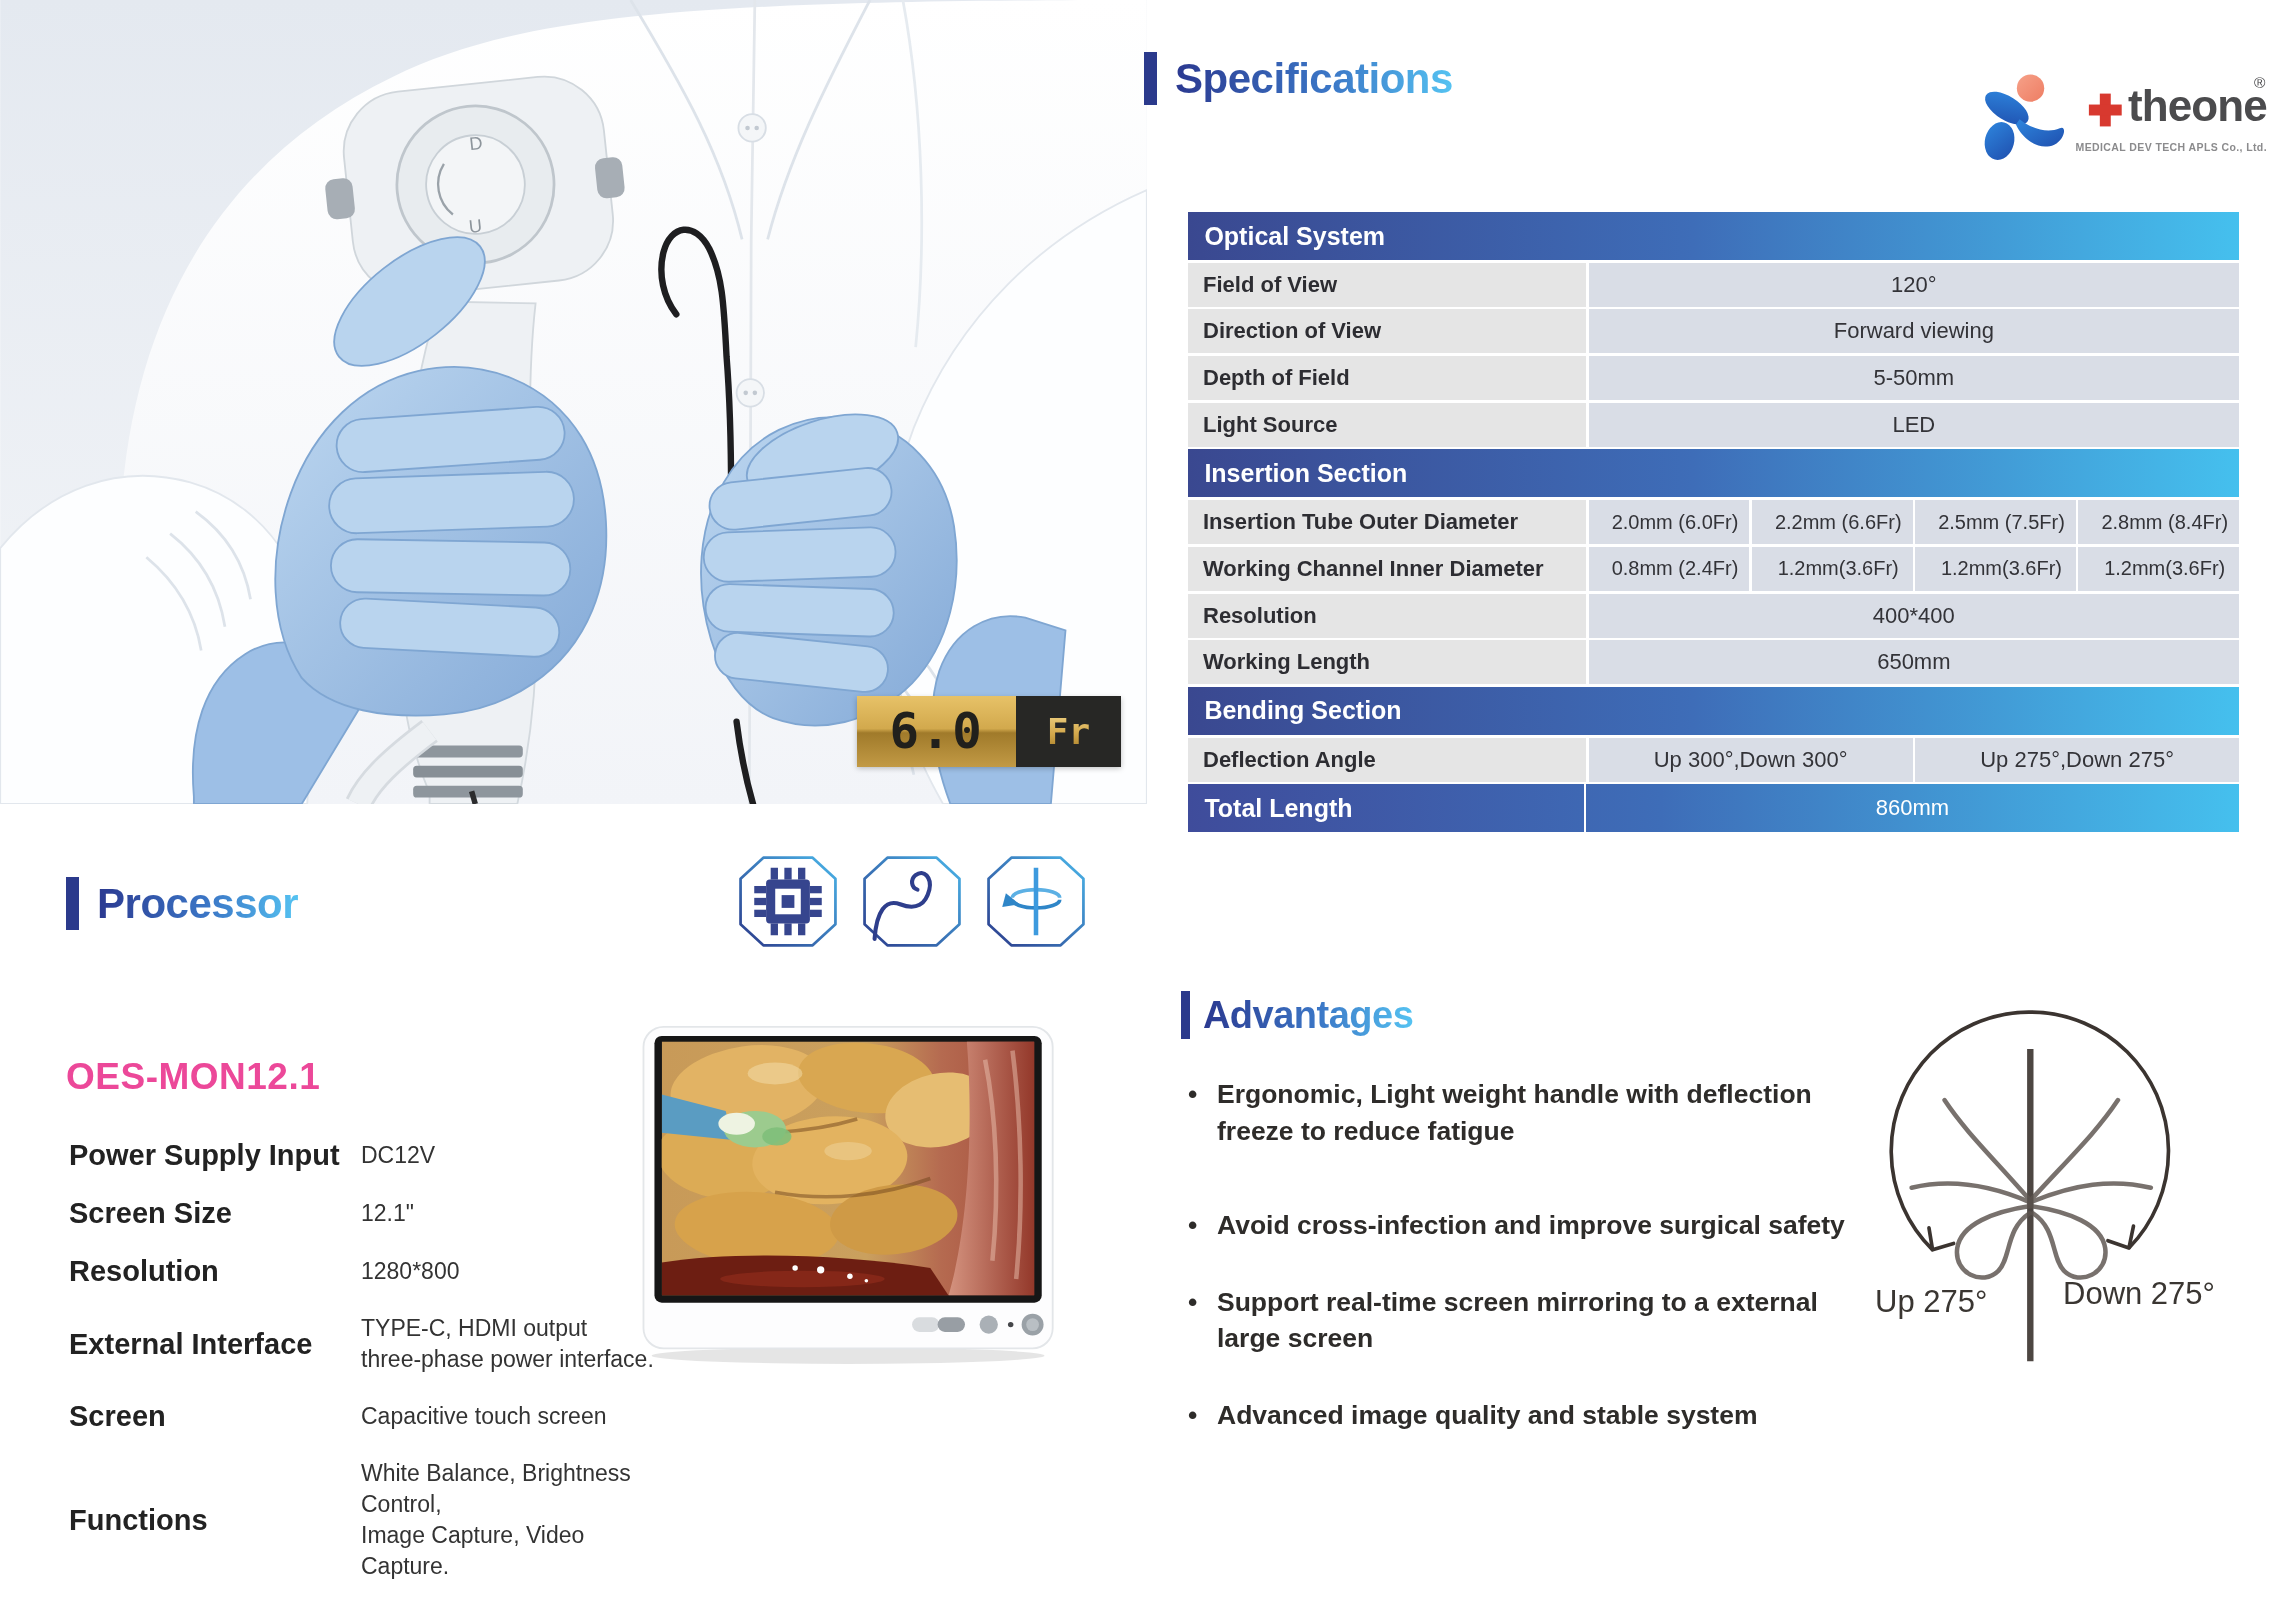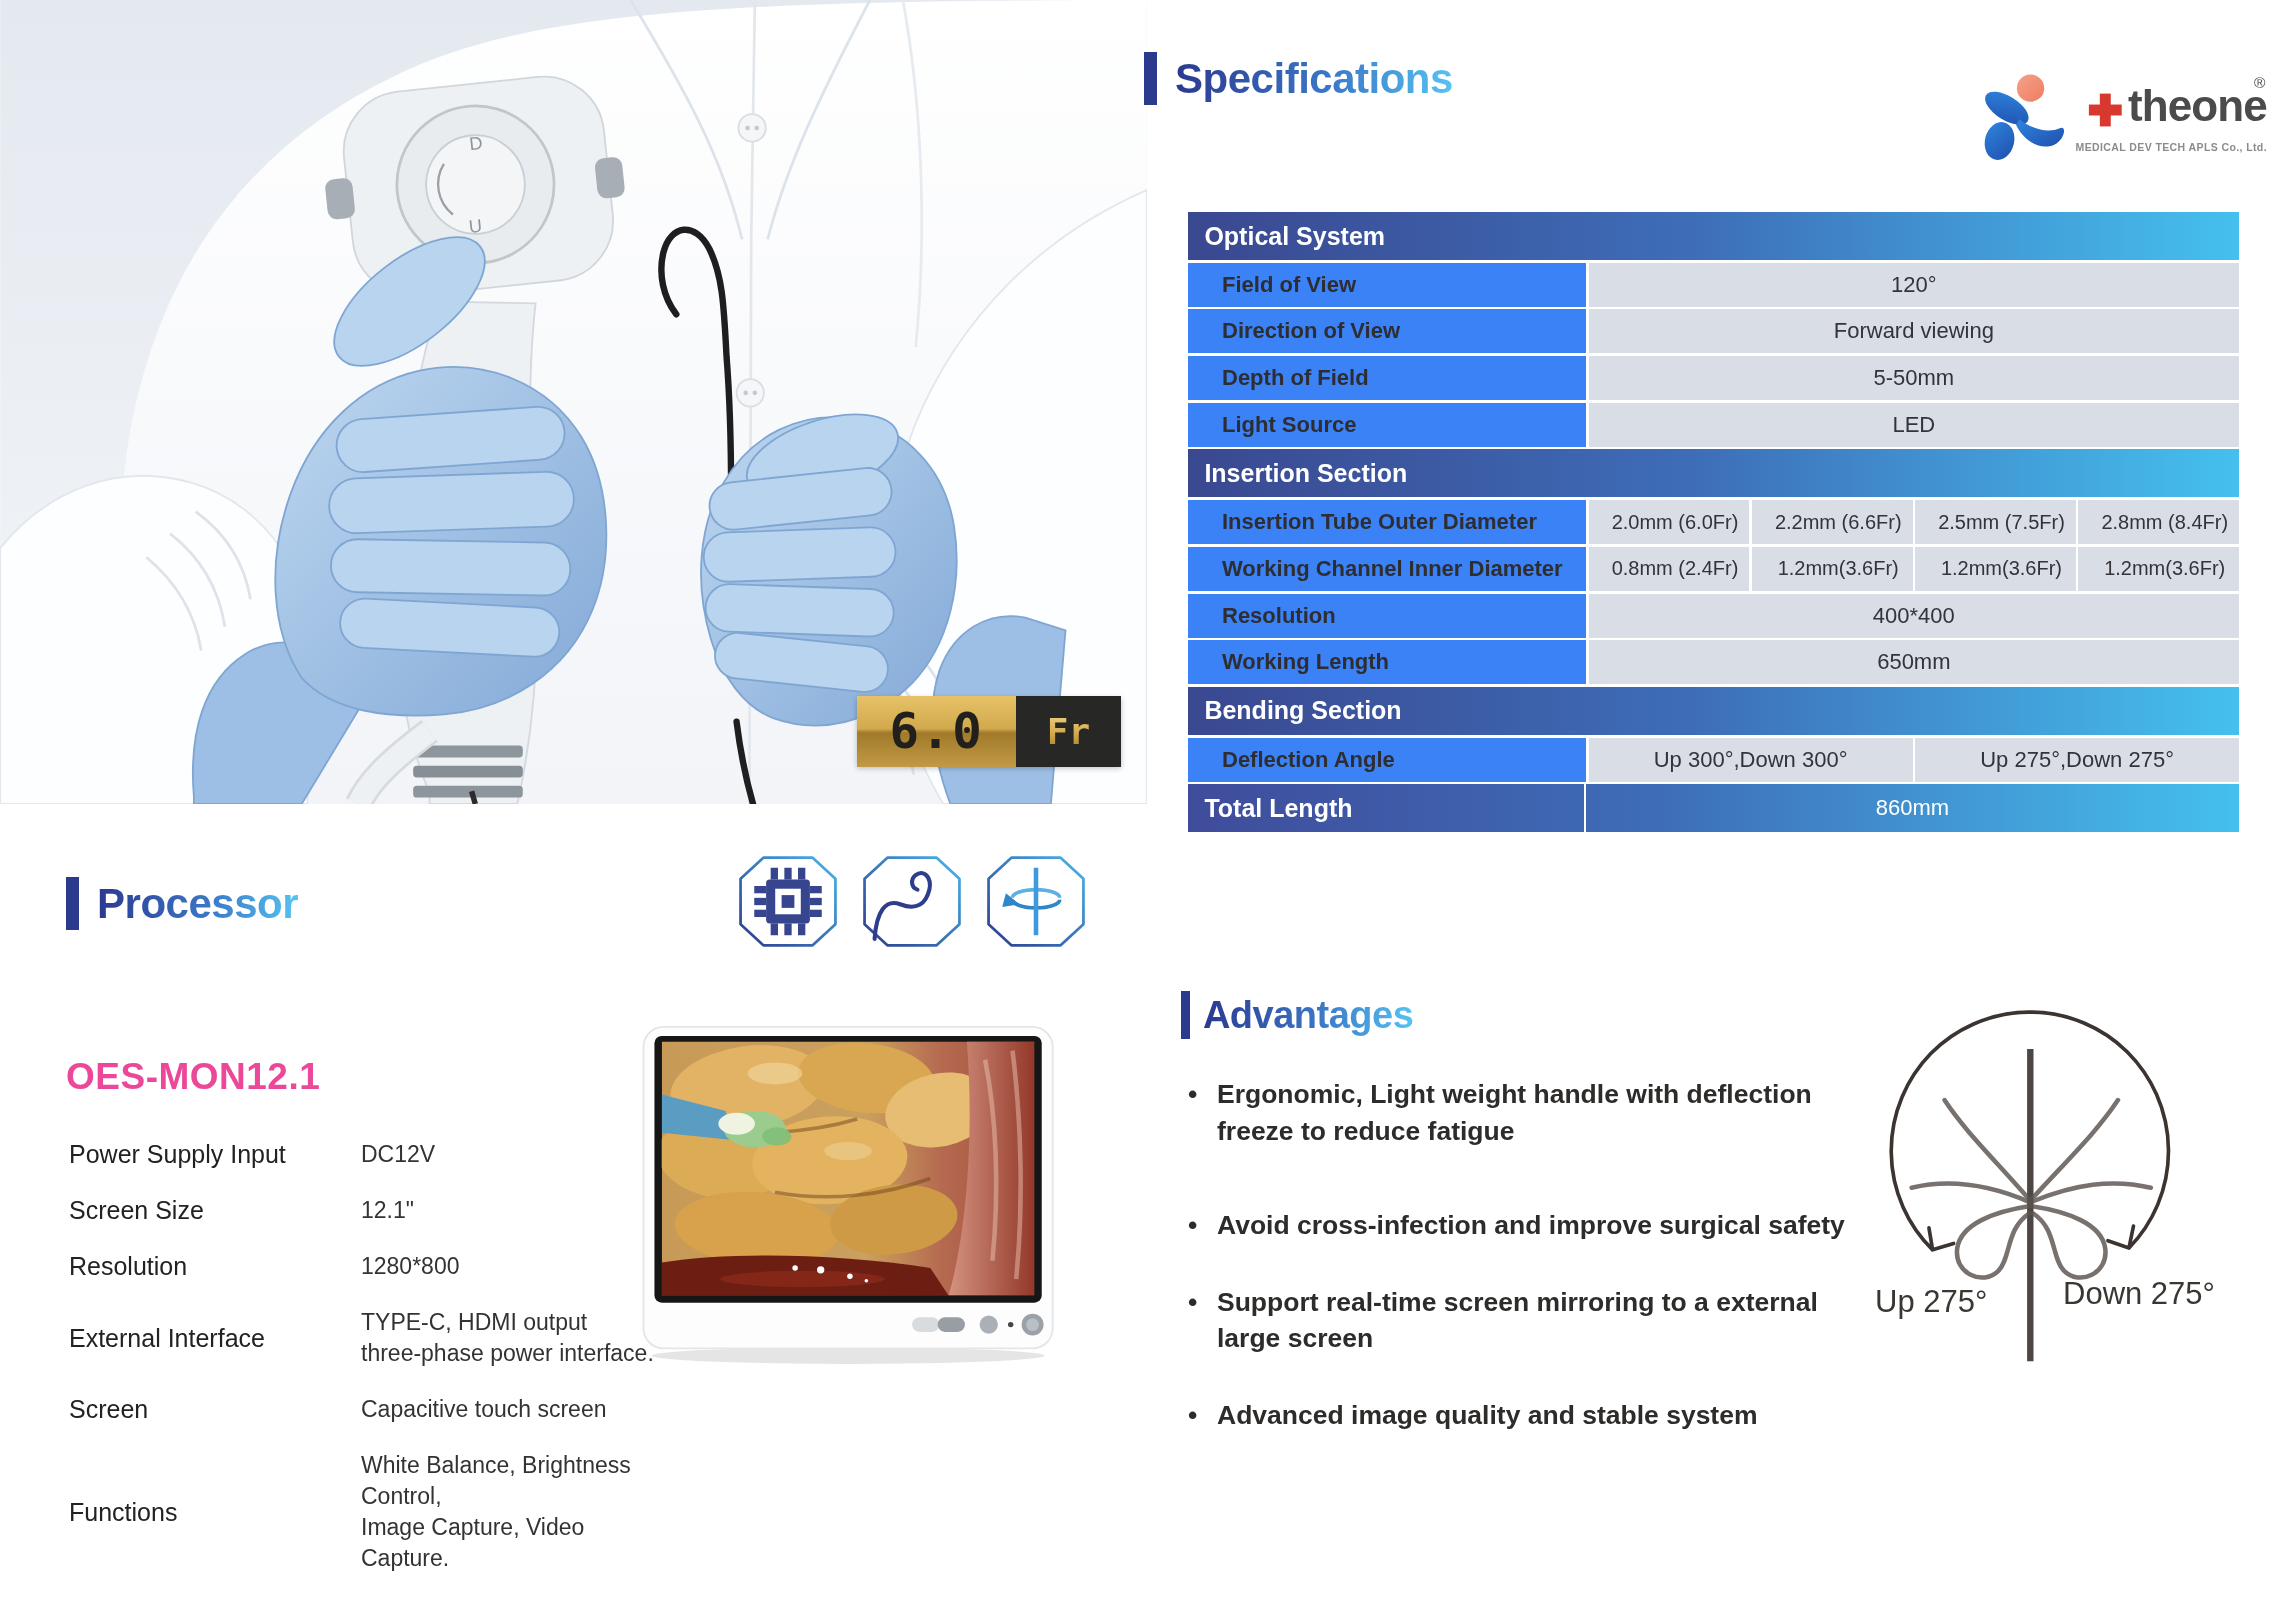--- a/index.html
+++ b/index.html
@@ -24,36 +24,36 @@
   .logo-reg{position:absolute;left:280px;top:5.5px;font-size:15.5px;color:#4b4b4d;}
   .logo-tagline{position:absolute;left:101px;top:73px;width:192px;text-align:right;
       font-size:10.5px;font-weight:bold;color:#8b8b8d;letter-spacing:0.4px;}
 
   
   .spec-table{position:absolute;left:1188px;top:212px;width:1051px;}
   .thead{height:48px;margin-bottom:2.7px;display:flex;align-items:center;padding-left:16.4px;box-sizing:border-box;
       background:linear-gradient(90deg,#3a4890 0%,#3e6db8 48%,#45c0ee 100%);
       color:#ffffff;font-weight:bold;font-size:25px;}
   .trow{display:flex;gap:2.7px;height:44px;margin-bottom:2.7px;}
-  .tlabel{width:398px;background:#3b82f6;display:flex;align-items:center;padding-left:34px;
+  .tlabel{width:398px;background:#e5e5e5;display:flex;align-items:center;padding-left:15px;
       box-sizing:border-box;font-weight:bold;font-size:22px;color:#2d2d32;}
   .tcell{flex:1;background:#d9dde6;display:flex;align-items:center;justify-content:center;
       font-size:22px;color:#333338;}
   .cols4 .tcell{font-size:20px;padding-left:12px;}
   .tfoot{height:48px;display:flex;color:#ffffff;
       background:linear-gradient(90deg,#3f4c9b 0%,#3e6db8 45%,#45c0ee 100%);}
   .tfoot .flabel{width:398px;padding-left:16.4px;display:flex;align-items:center;font-weight:bold;
       font-size:25px;border-right:2.7px solid #fff;box-sizing:border-box;}
   .tfoot .fvalue{flex:1;display:flex;align-items:center;justify-content:center;font-size:22px;}
 
   
   .model-title{position:absolute;left:66px;top:1056px;font-size:37px;font-weight:bold;color:#ec4899;letter-spacing:0.5px;}
   .proc-list{position:absolute;left:69px;top:1139px;width:585px;display:flex;flex-direction:column;gap:25px;}
   .proc-row{display:flex;align-items:center;}
-  .proc-label{width:292px;font-weight:normal;font-size:25px;color:#222222;}
+  .proc-label{width:292px;font-weight:bold;font-size:29px;color:#222222;}
   .proc-value{flex:1;font-size:23px;color:#333333;white-space:pre-line;line-height:1.35;}
   .icons{position:absolute;left:736px;top:853px;display:flex;gap:20px;}
 
   
   .badge{position:absolute;left:857px;top:696px;width:264px;height:71px;display:flex;
       box-shadow:0 1.8px 5.5px rgba(0,0,0,0.25);}
   .badge-gold{width:159px;display:flex;align-items:center;justify-content:center;
       background:linear-gradient(180deg,#e7c268 0%,#d2a94d 46%,#a07a2a 52%,#c29a45 100%);
       font-family:"DejaVu Sans Mono",monospace;font-weight:bold;font-size:49px;color:#21201c;letter-spacing:1.8px;}
   .badge-dark{flex:1;display:flex;align-items:center;justify-content:center;background:#272725;

